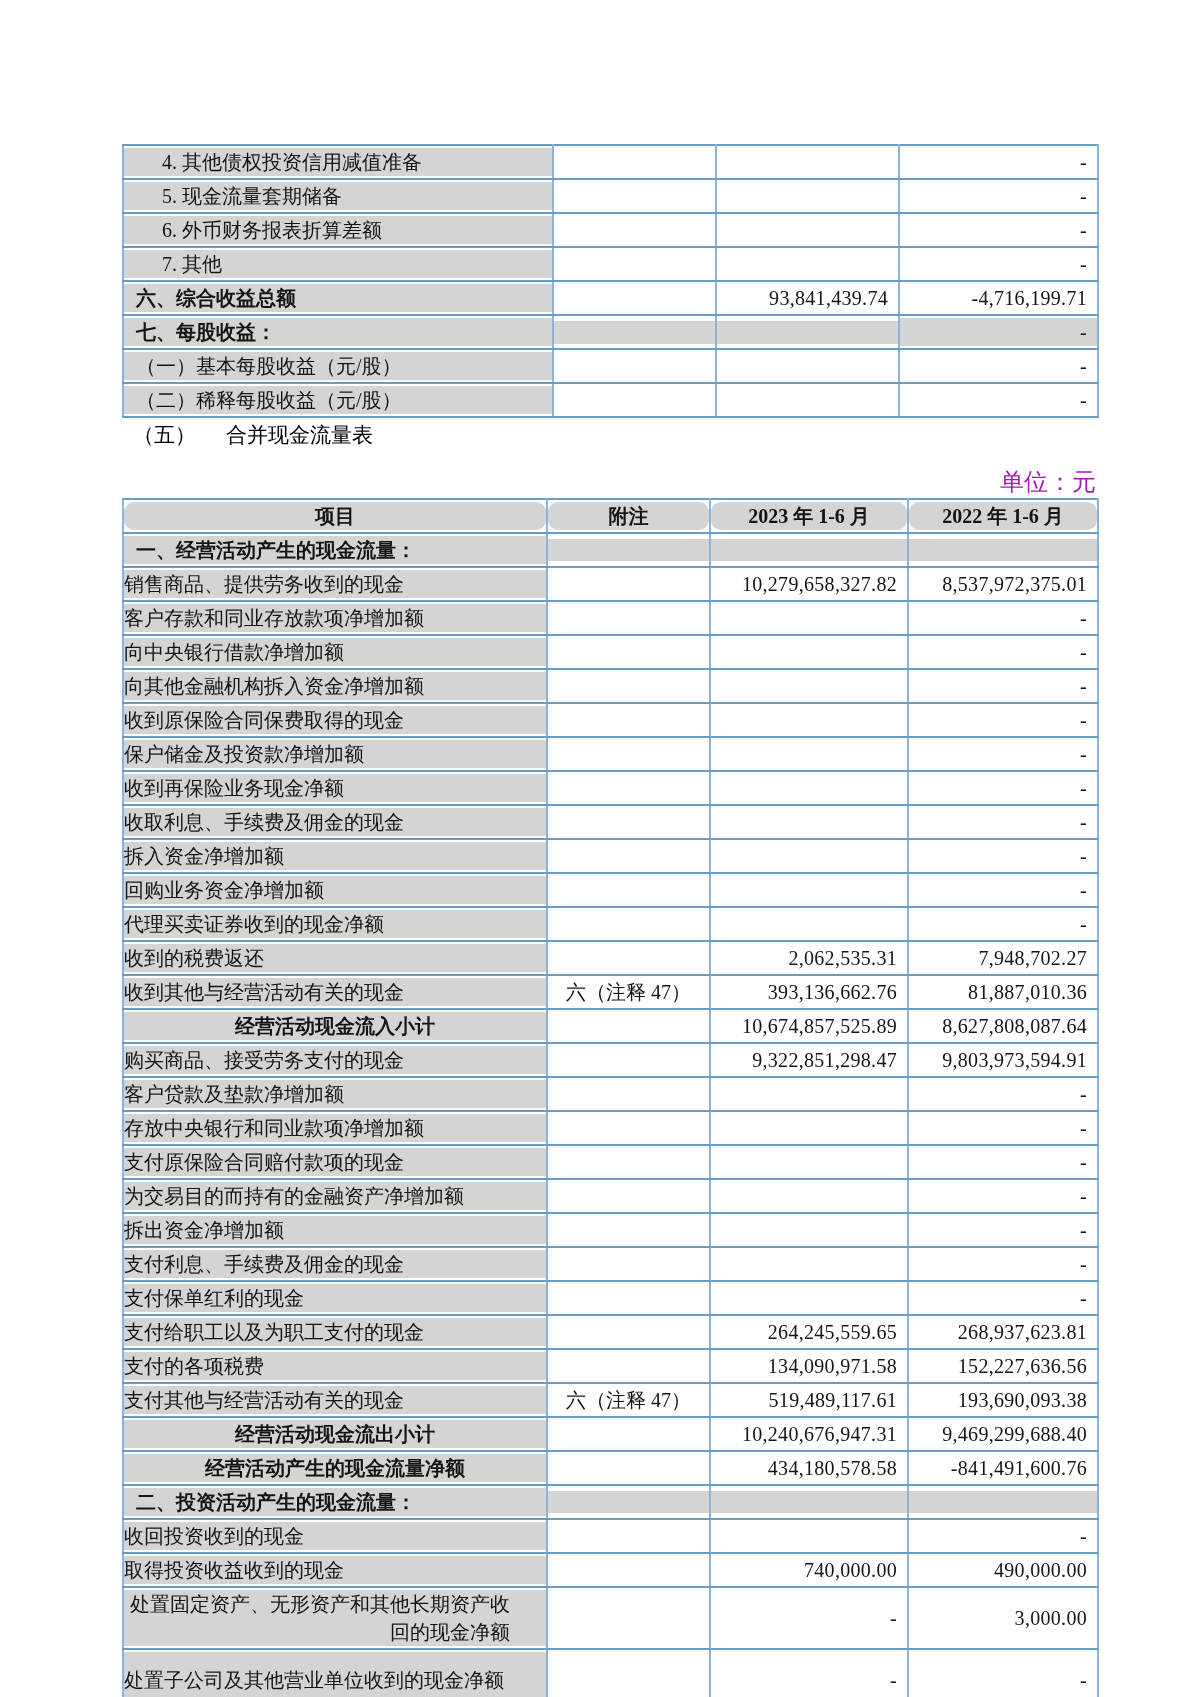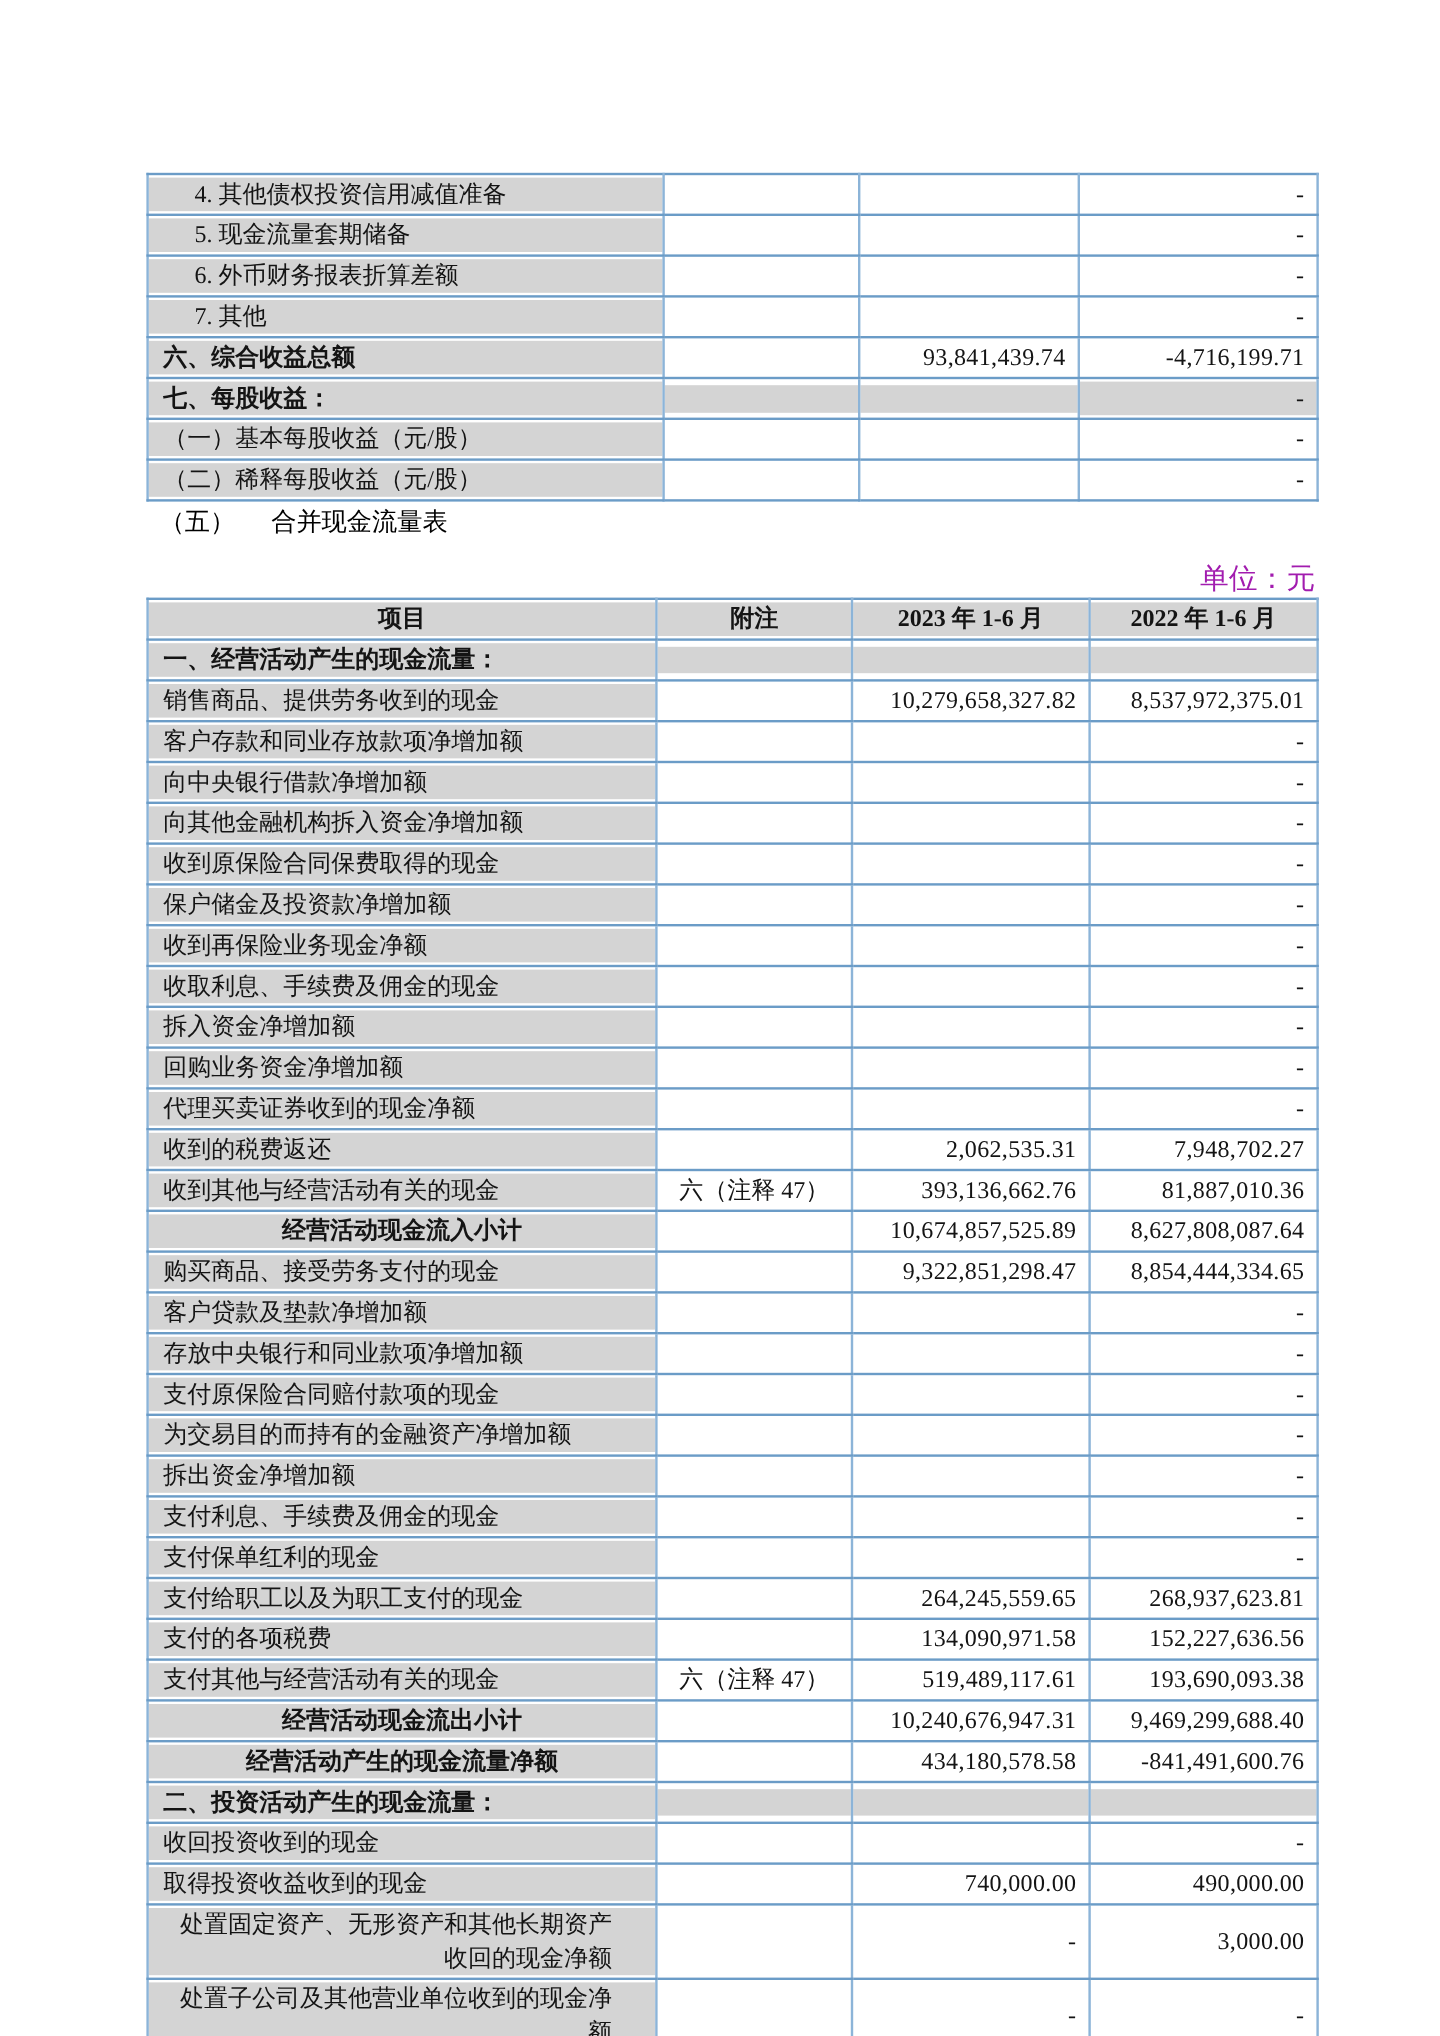--- a/index.html
+++ b/index.html
@@ -51,23 +51,23 @@
   .cw.left{justify-content:flex-start;text-align:right;}
   .cw.center{justify-content:center;text-align:center;}
   .cw.right{justify-content:flex-end;text-align:right;letter-spacing:0.3px;}
 
   
   tr.numlist td.c-item .cw{padding-left:38px;}
   tr.paren   td.c-item .cw{padding-left:12px;}
   tr.bold    td.c-item .cw{padding-left:12px;font-weight:bold;}
   tr.grayrow td.c-item .cw{padding-left:12px;font-weight:bold;}
   tr.section td.c-item .cw{padding-left:12px;font-weight:bold;}
-  tr.detail  td.c-item .cw{padding-left:12px;padding-right:36px;}
+  tr.detail  td.c-item .cw{padding-left:0;padding-right:36px;}
   tr.subtotal td.c-item .cw{font-weight:bold;}
-  .main-t thead th .cw{font-weight:bold;}
+  .main-t thead th .cw{font-weight:bold;border-radius:10px;}
 
   .section-heading{
     position:absolute;left:133px;top:421px;
     font-family:"Liberation Sans","DejaVu Sans",sans-serif;
     font-weight:normal;font-size:21px;color:#000;
     white-space:nowrap;
   }
   .section-heading .sec-no{margin-right:30px;}
 
   .unit-label{
@@ -448,21 +448,21 @@
           <td class="c-item sh">
             <div class="cw left">购买商品、接受劳务支付的现金</div>
           </td>
           <td class="c-note">
             <div class="cw center"></div>
           </td>
           <td class="c-val">
             <div class="cw right">9,322,851,298.47</div>
           </td>
           <td class="c-val">
-            <div class="cw right">8,854,444,334.65</div>
+            <div class="cw right">9,803,973,594.91</div>
           </td>
         </tr>
         <tr class="detail">
           <td class="c-item sh">
             <div class="cw left">客户贷款及垫款净增加额</div>
           </td>
           <td class="c-note">
             <div class="cw center"></div>
           </td>
           <td class="c-val">

